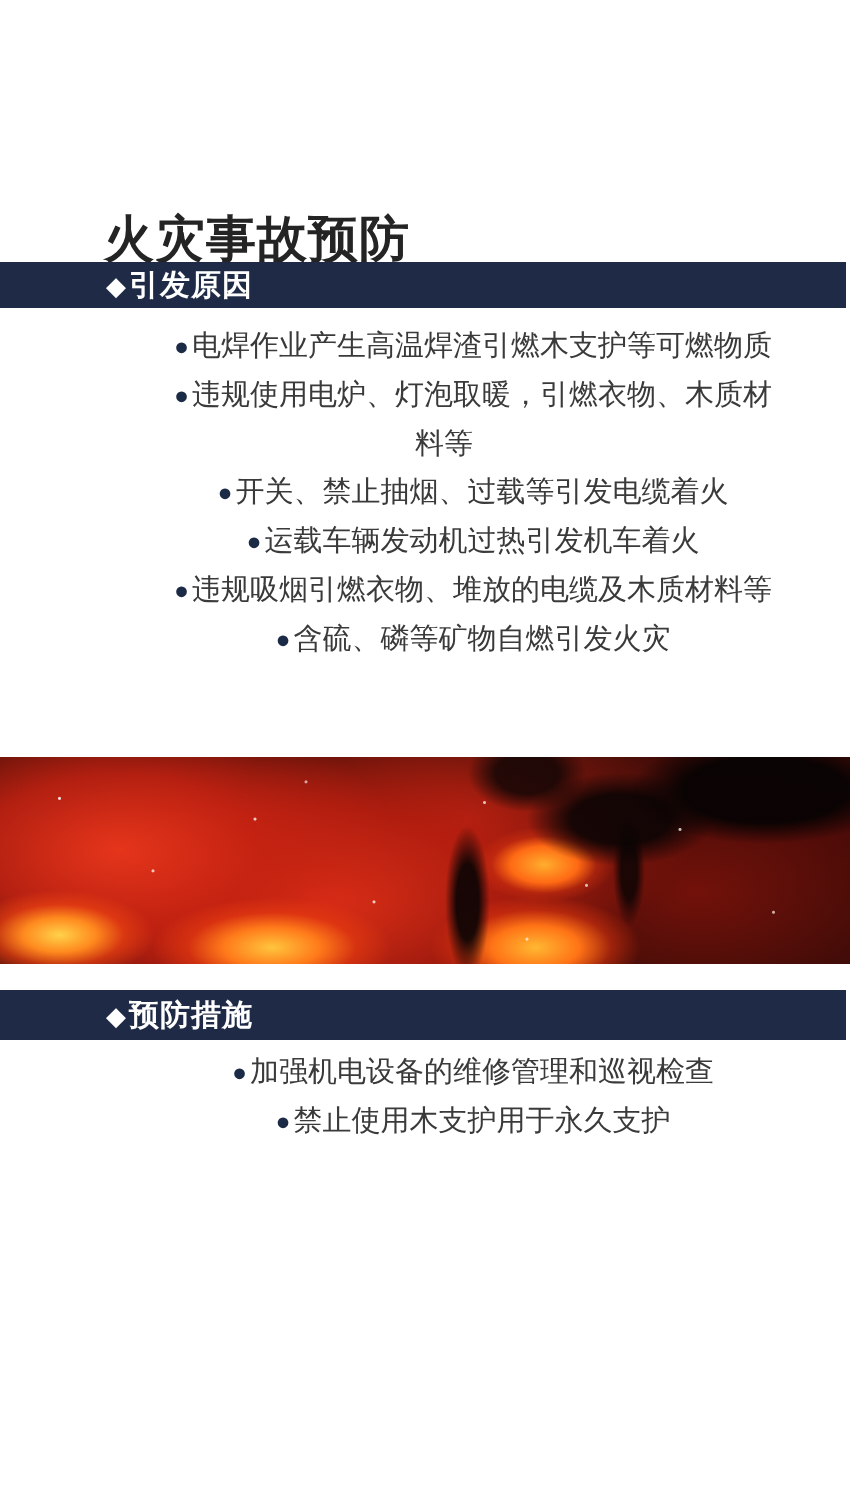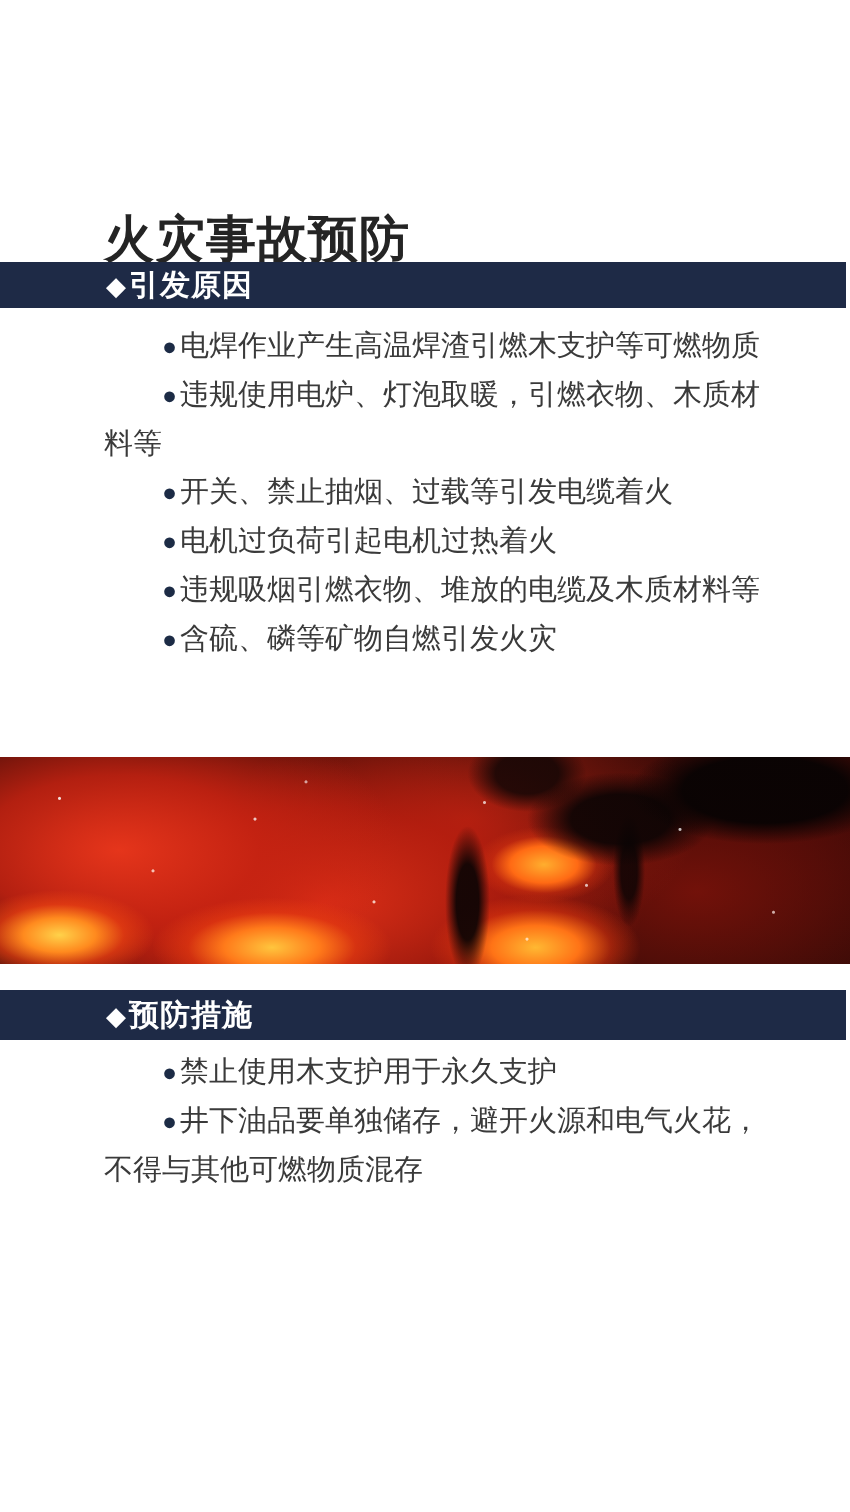--- a/index.html
+++ b/index.html
@@ -44,21 +44,21 @@
     width: 680px;
     margin: 0;
     padding: 0;
     list-style: none;
     font-size: 29px;
     line-height: 48px;
     color: #3a3a3a;
   }
   .list-1 { top: 321px; }
   .list-2 { top: 1047px; }
-  .bullet-list li { text-indent: 58px; margin: 0; padding: 0; }
+  .bullet-list li { text-indent: 58px; margin: 0; padding: 0; text-align: center; }
   .dot { color: #1c2b45; font-size: 0.86em; padding-right: 3px; }
   .fire-image {
     position: absolute;
     left: 0;
     top: 757px;
     width: 850px;
     height: 207px;
     background-color: #380b07;
     background-image:
       
@@ -100,30 +100,30 @@
 
   <div class="banner banner-1">
     <span class="diamond">◆</span>
     <span>引发原因</span>
   </div>
 
   <ul class="bullet-list list-1">
     <li><span class="dot">●</span><span>电焊作业产生高温焊渣引燃木支护等可燃物质</span></li>
     <li><span class="dot">●</span><span>违规使用电炉、灯泡取暖，引燃衣物、木质材料等</span></li>
     <li><span class="dot">●</span><span>开关、禁止抽烟、过载等引发电缆着火</span></li>
-    <li><span class="dot">●</span><span>电机过负荷引起电机过热着火</span></li>
+    <li><span class="dot">●</span><span>运载车辆发动机过热引发机车着火</span></li>
     <li><span class="dot">●</span><span>违规吸烟引燃衣物、堆放的电缆及木质材料等</span></li>
     <li><span class="dot">●</span><span>含硫、磷等矿物自燃引发火灾</span></li>
   </ul>
 
   <div class="fire-image"></div>
 
   <div class="banner banner-2">
     <span class="diamond">◆</span>
     <span>预防措施</span>
   </div>
 
   <ul class="bullet-list list-2">
+    <li><span class="dot">●</span><span>加强机电设备的维修管理和巡视检查</span></li>
     <li><span class="dot">●</span><span>禁止使用木支护用于永久支护</span></li>
-    <li><span class="dot">●</span><span>井下油品要单独储存，避开火源和电气火花，不得与其他可燃物质混存</span></li>
   </ul>
 
 </div>
 
 </body></html>

